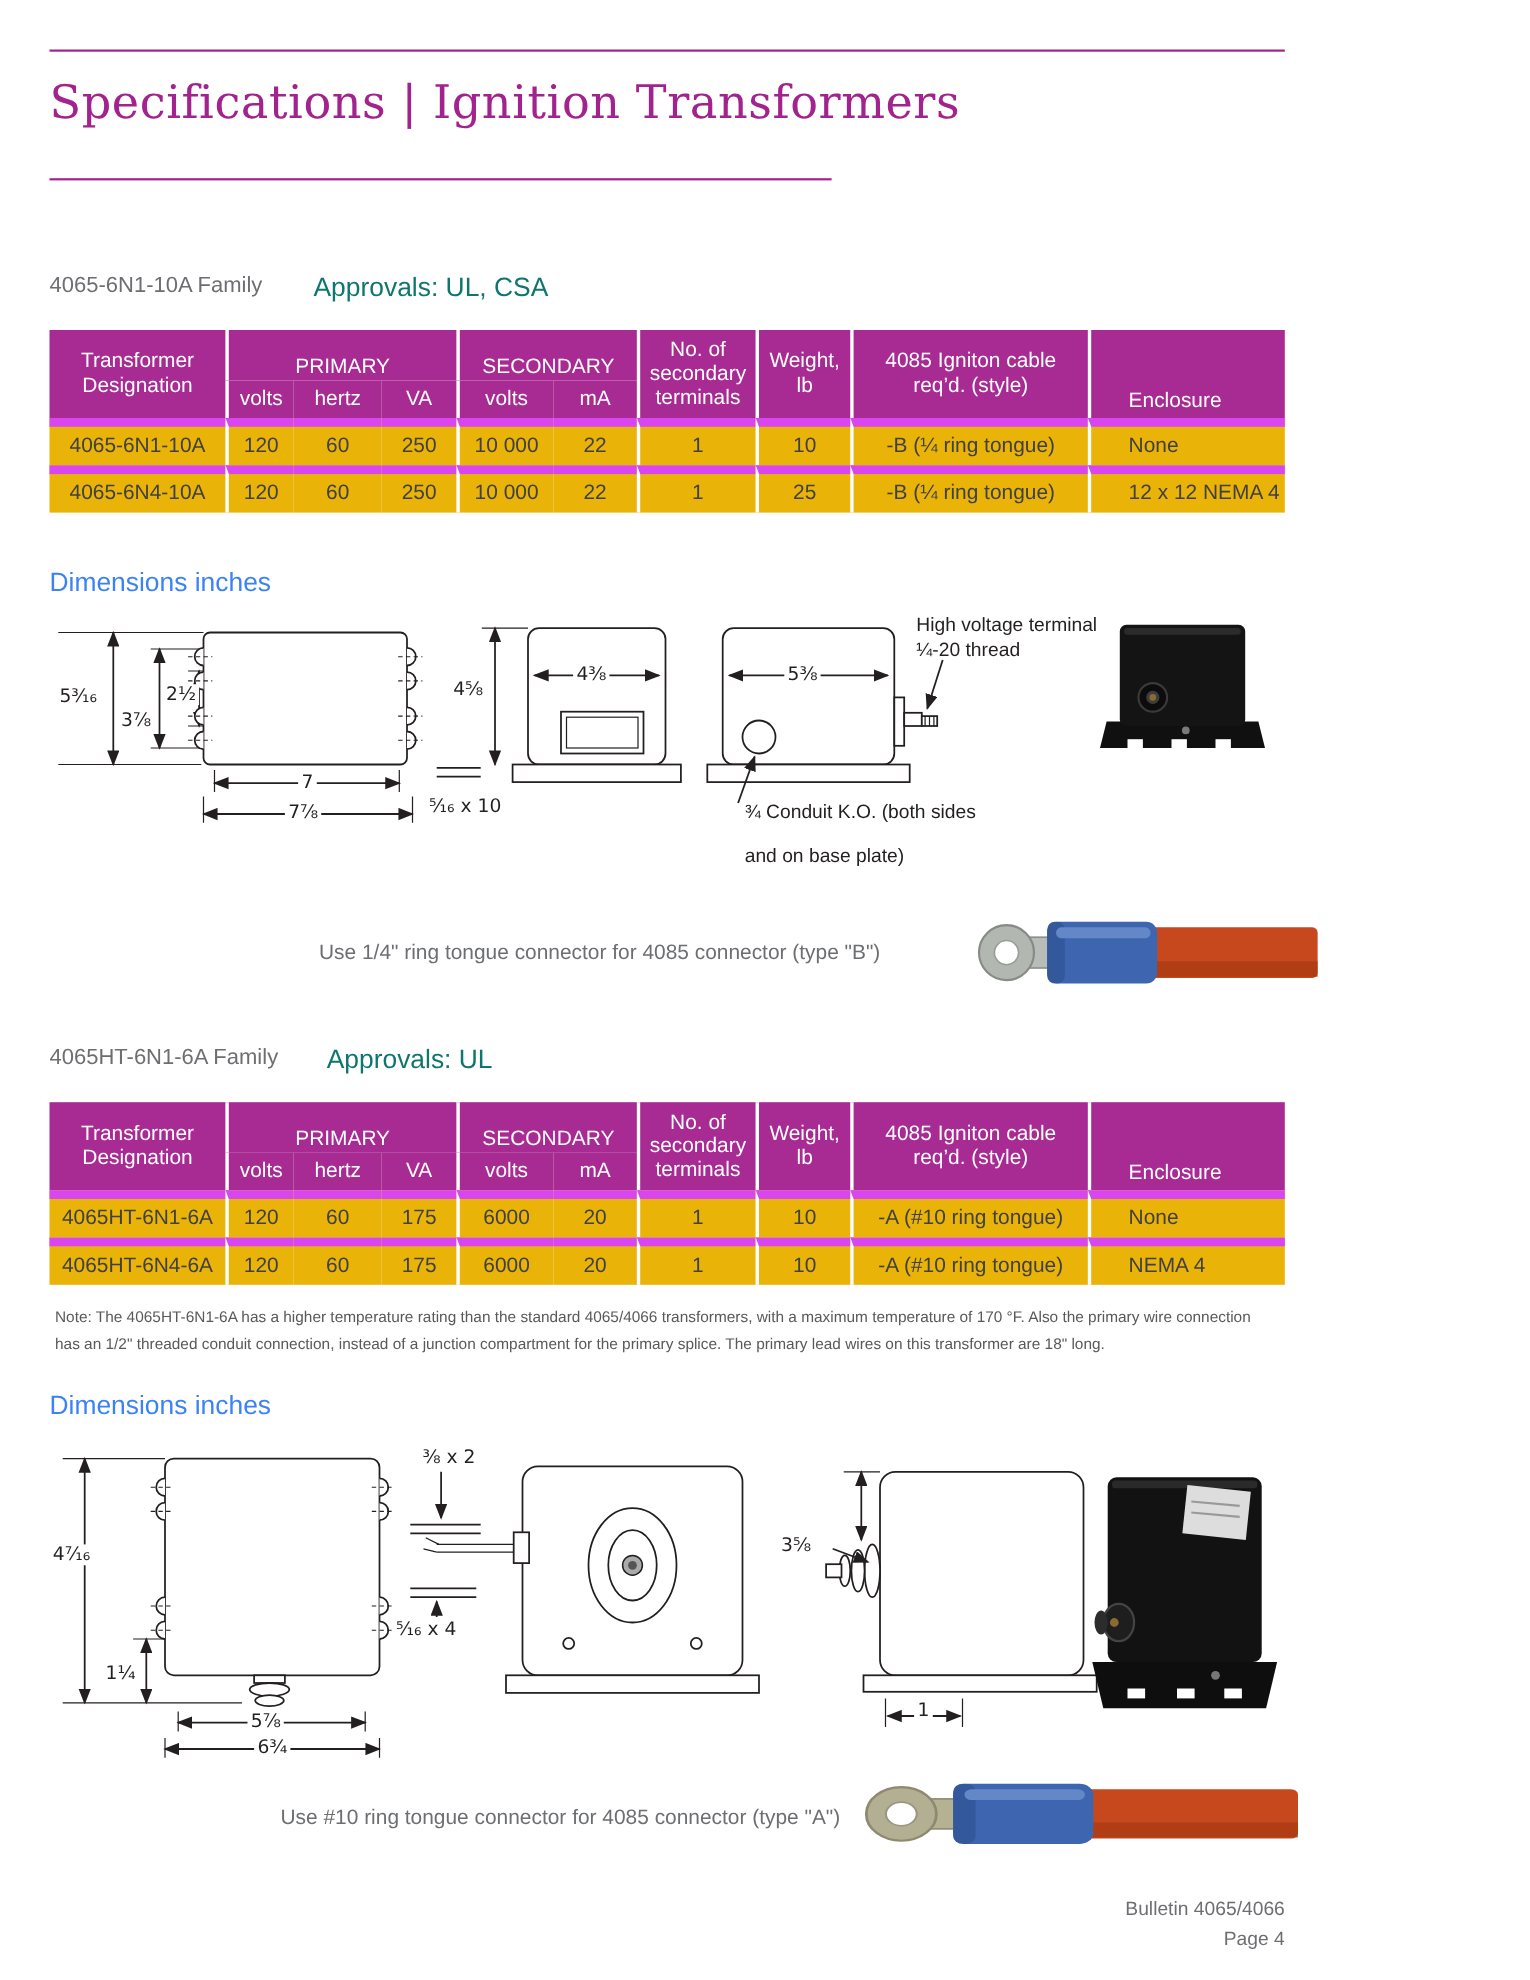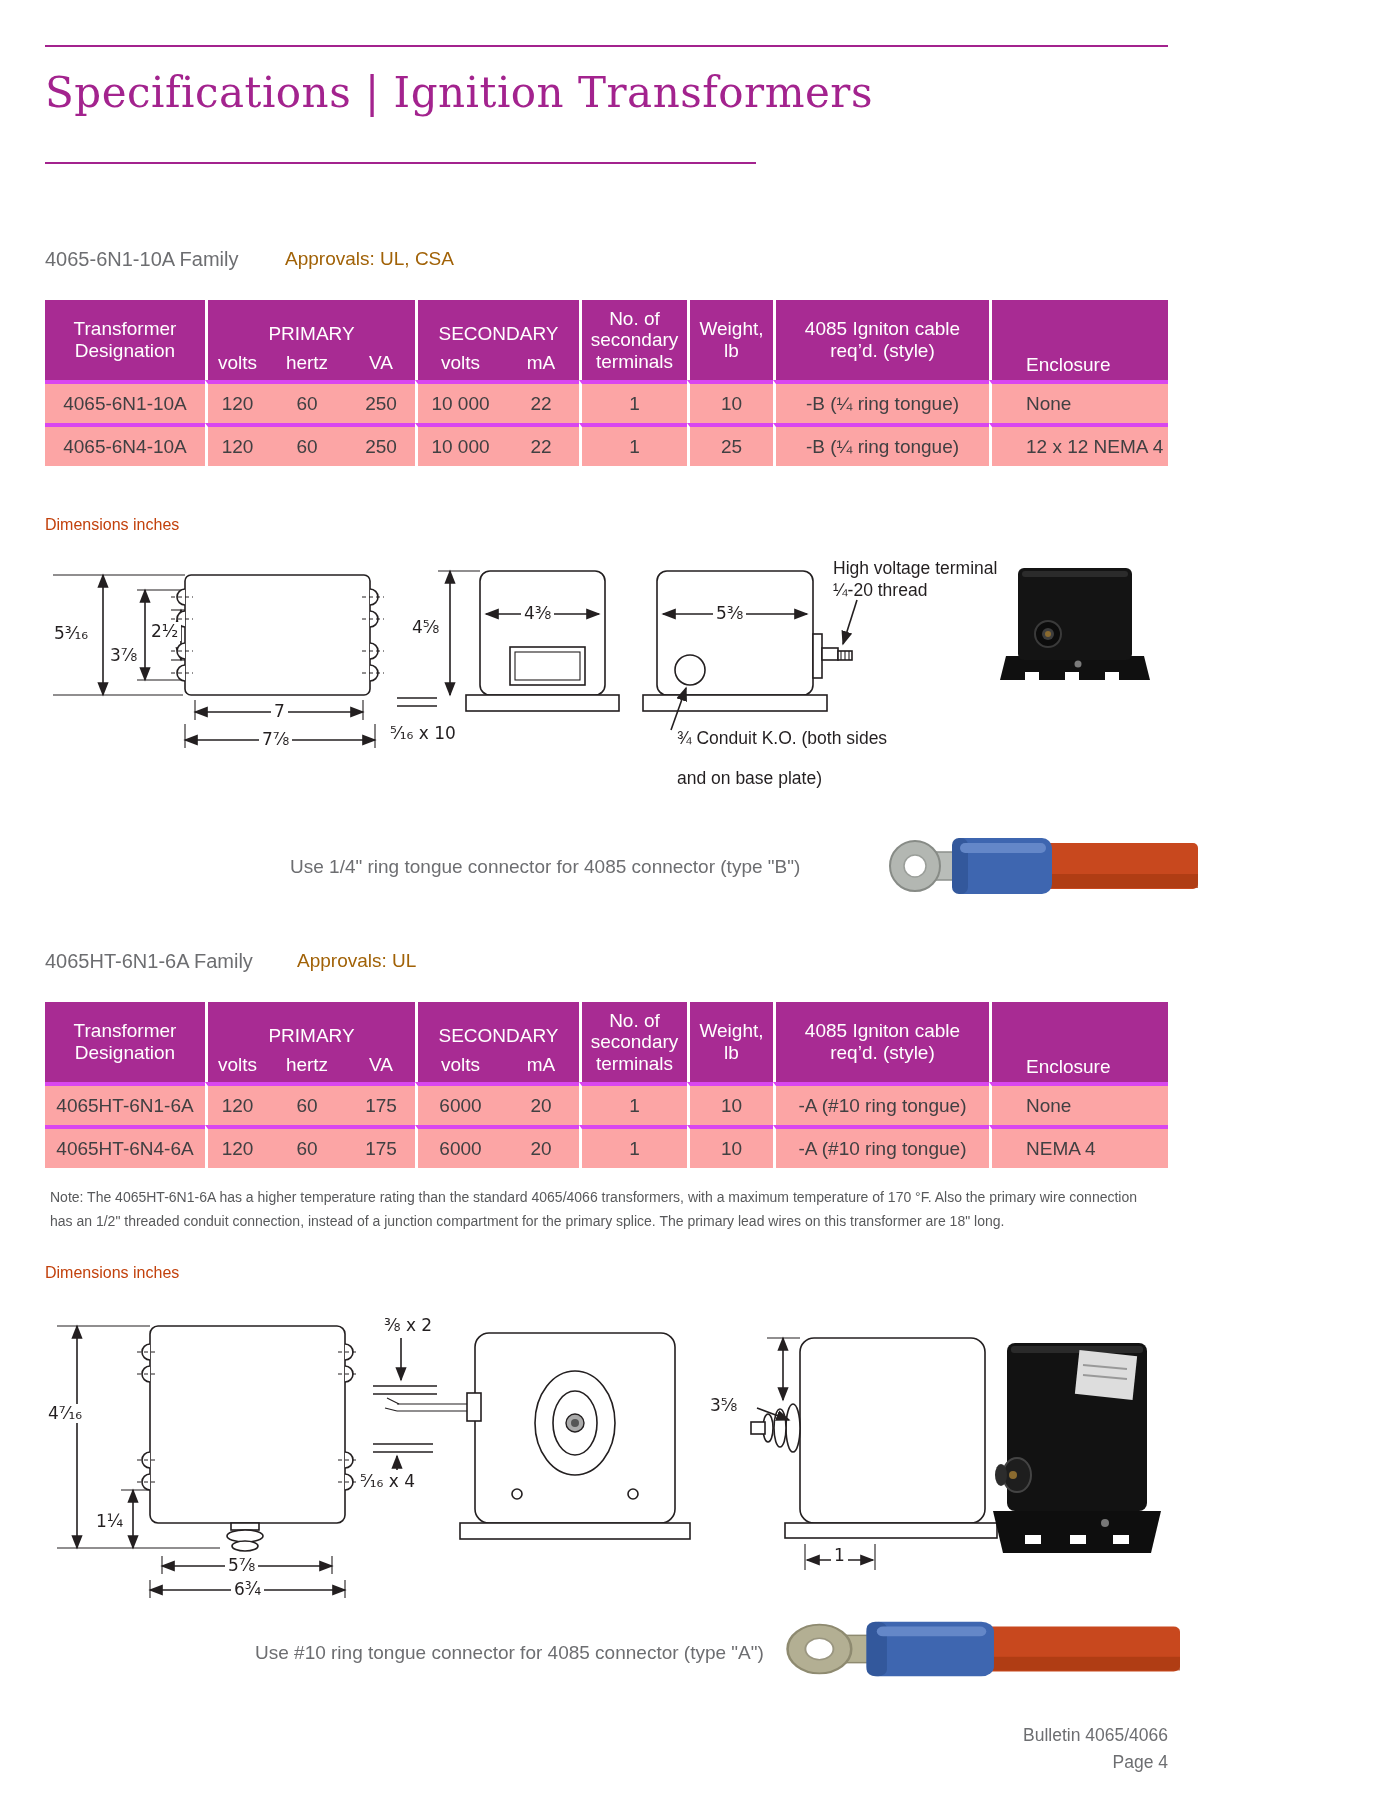--- a/index.html
+++ b/index.html
@@ -2,42 +2,42 @@
 <html><head>
 <meta charset="utf-8">
 <style>
   html,body{margin:0;padding:0;background:#ffffff;}
   #page{position:relative;width:1391px;height:1800px;background:#fff;overflow:hidden;
         font-family:"Liberation Sans","DejaVu Sans",sans-serif;color:#414042;}
   .rule{position:absolute;height:2px;background:#A3238E;}
   #title{position:absolute;left:45px;top:68px;font-family:"DejaVu Serif","Liberation Serif",serif;
          font-size:42px;font-weight:400;color:#A3238E;letter-spacing:.5px;}
   .family{position:absolute;font-size:20px;color:#6D6E71;}
-  .approvals{position:absolute;font-size:19px;color:#a16207;}
-  .dims-label{position:absolute;font-size:16px;color:#c2410c;text-align:right;}
+  .approvals{position:absolute;font-size:24px;color:#0f766e;}
+  .dims-label{position:absolute;font-size:24px;color:#3b82f6;text-align:right;}
 
   
   .spec-table{position:absolute;left:45px;width:1123px;display:grid;
      grid-template-columns:160px 62px 80px 68px 88px 76px 108px 86px 216px 179px;
      grid-template-rows:46px 34px 43px 43px;}
   .h{background:#A82B93;color:#fff;font-size:19px;line-height:1.14;text-align:center;
      display:flex;align-items:center;justify-content:center;white-space:pre-line;}
   .sep{border-left:3px solid #fff;}
   .c-des{grid-column:1;grid-row:1/3;}
   .c-pri{grid-column:2/5;grid-row:1;align-items:flex-end;padding-bottom:1px;}
   .c-sec{grid-column:5/7;grid-row:1;align-items:flex-end;padding-bottom:1px;}
   .c-v1{grid-column:2;grid-row:2;}.c-hz{grid-column:3;grid-row:2;}.c-va{grid-column:4;grid-row:2;}
   .c-v2{grid-column:5;grid-row:2;}.c-ma{grid-column:6;grid-row:2;text-align:right;}
   .c-term{grid-column:7;grid-row:1/3;}
   .c-wt{grid-column:8;grid-row:1/3;}
   .c-cable{grid-column:9;grid-row:1/3;}
   .c-enc{grid-column:10;grid-row:1/3;align-items:flex-end;justify-content:flex-start;
          padding:0 0 4px 34px;}
-  .d{background:#fca5a5;color:#414042;font-size:19px;display:flex;align-items:center;
-     justify-content:center;border-top:4px solid #d946ef;}
+  .d{background:#eab308;color:#414042;font-size:19px;display:flex;align-items:center;
+     justify-content:center;border-top:8px solid #d946ef;}
   .d.enc{justify-content:flex-start;padding-left:34px;}
   .r1{grid-row:3;}.r2{grid-row:4;}
   .g1{grid-column:1;}.g2{grid-column:2;}.g3{grid-column:3;}.g4{grid-column:4;}.g5{grid-column:5;}
   .g6{grid-column:6;}.g7{grid-column:7;}.g8{grid-column:8;}.g9{grid-column:9;}.g10{grid-column:10;}
 
   
   .draw{position:absolute;}
   .ln{stroke:#231F20;stroke-width:1.6;fill:none;}
   .thin{stroke:#231F20;stroke-width:1.1;fill:none;}
   .dash{stroke:#231F20;stroke-width:1;fill:none;stroke-dasharray:4,3;}

